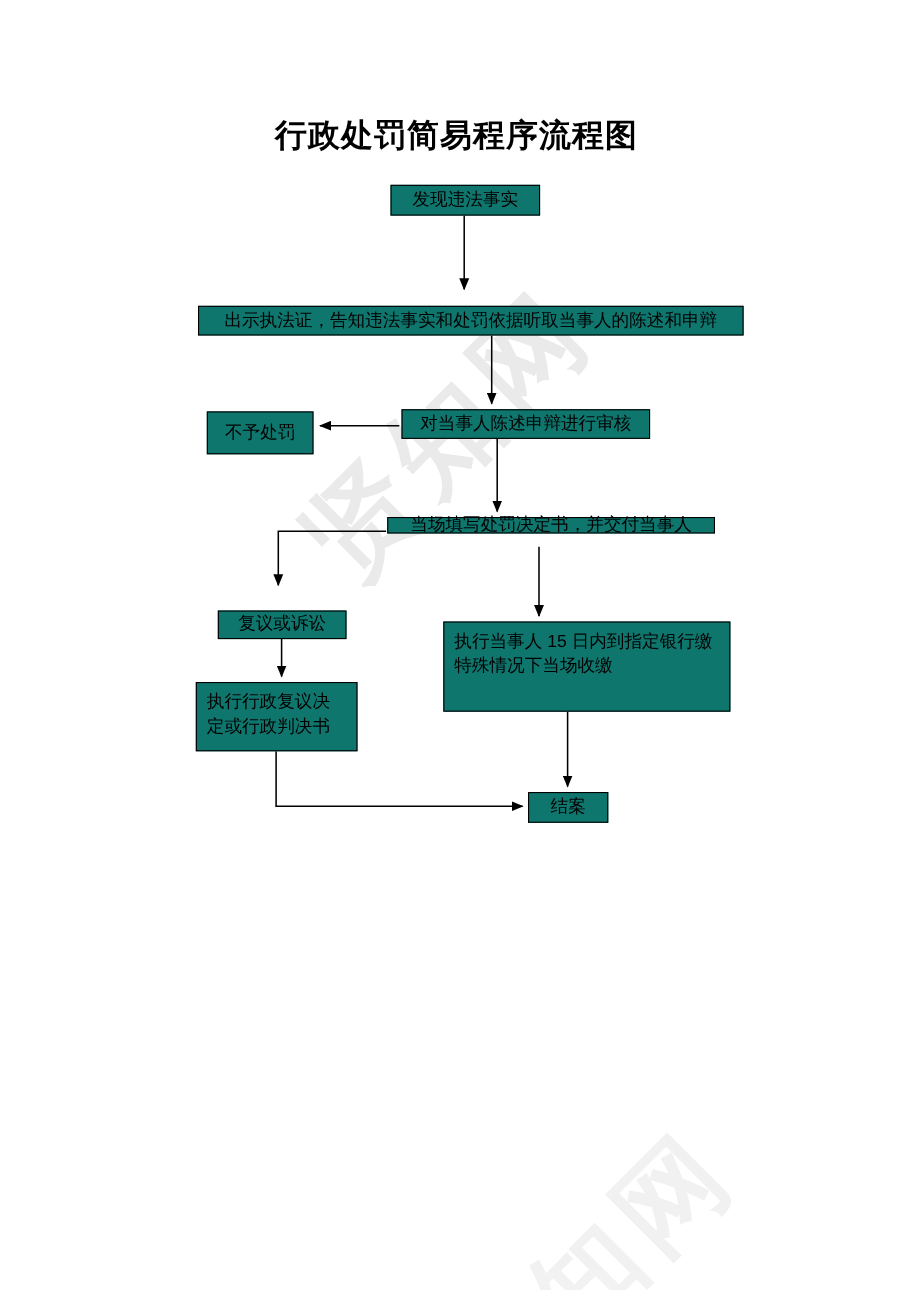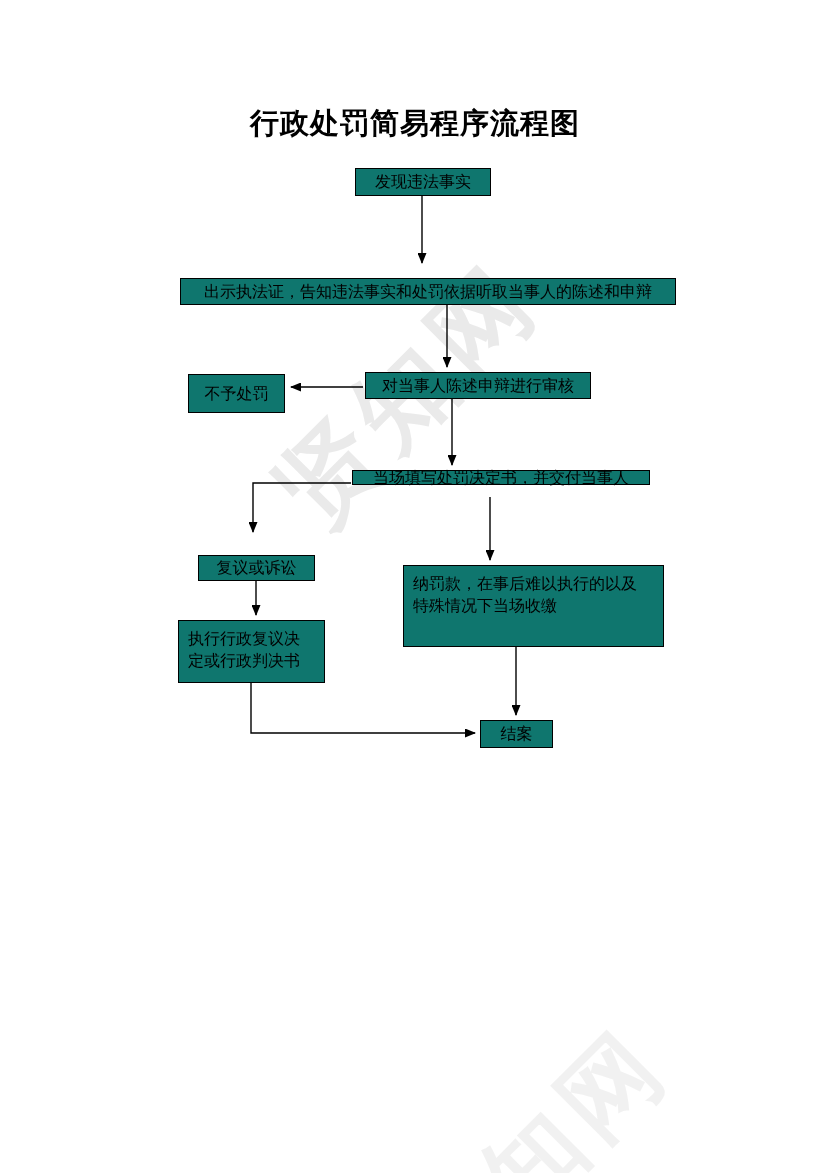--- a/index.html
+++ b/index.html
@@ -112,21 +112,21 @@
 
   <div class="node" style="left:365px; top:372px; width:226px; height:27px;">对当事人陈述申辩进行审核</div>
 
   <div class="node" style="left:188px; top:374px; width:97px; height:39px;">不予处罚</div>
 
   <div class="node" style="left:352px; top:470px; width:298px; height:15px;">当场填写处罚决定书，并交付当事人</div>
 
   <div class="node" style="left:198px; top:535px; width:117px; height:26px;margin-top:20px;">复议或诉讼</div>
 
   <div class="node multiline" style="left:403px; top:565px; width:261px; height:82px;">
-    <span>纳罚款，在事后难以执行的以及</span>
+    <span>执行当事人 15 日内到指定银行缴</span>
     <span>特殊情况下当场收缴</span>
   </div>
 
   <div class="node multiline" style="left:178px; top:620px; width:147px; height:63px;">
     <span>执行行政复议决</span>
     <span>定或行政判决书</span>
   </div>
 
   <div class="node" style="left:480px; top:720px; width:73px; height:28px;">结案</div>
 

